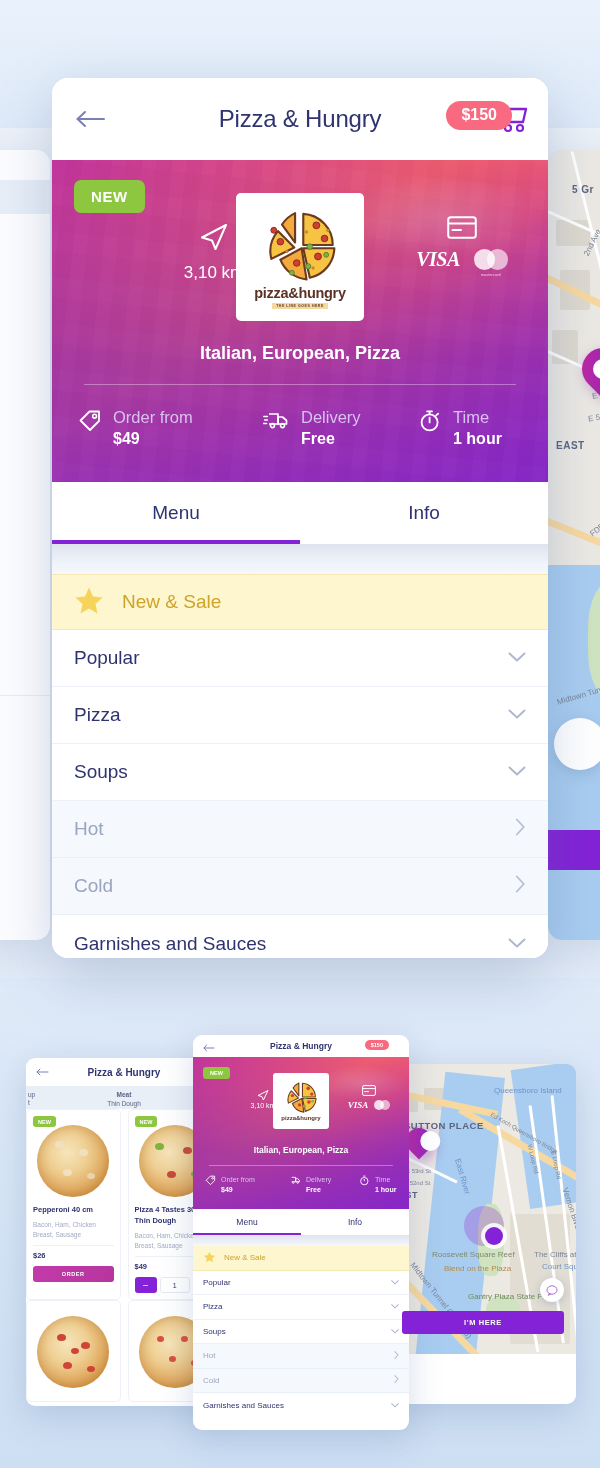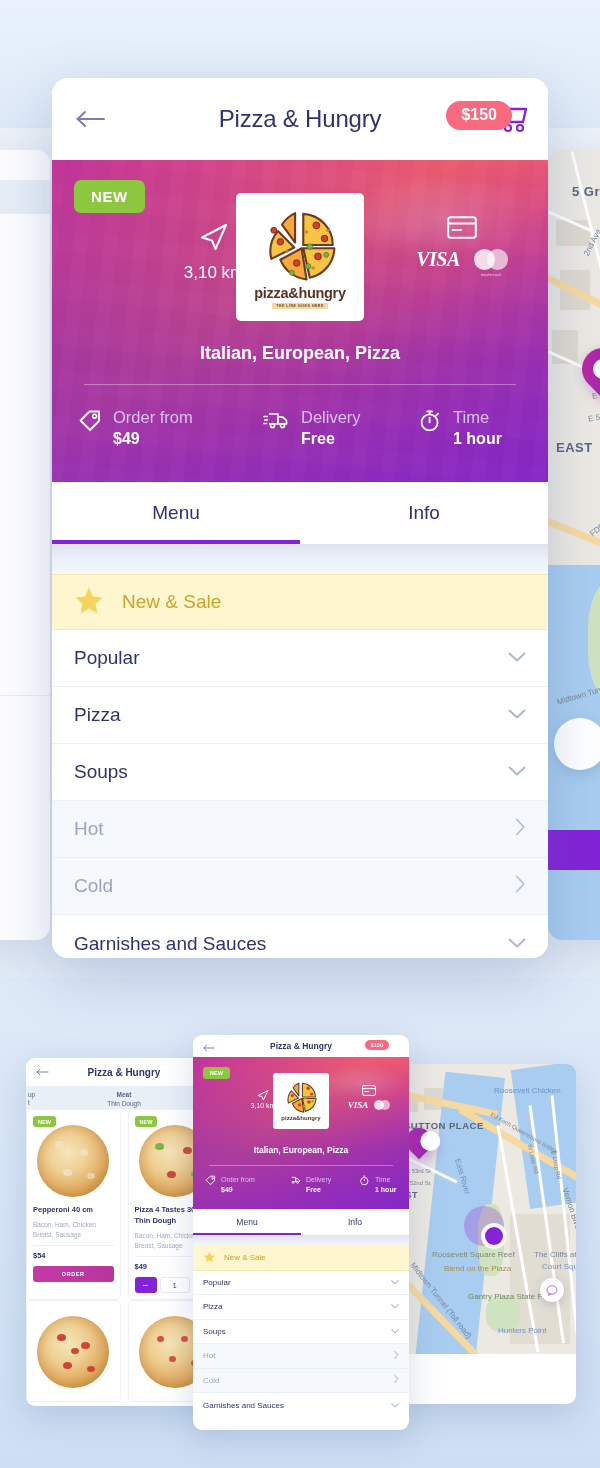--- a/index.html
+++ b/index.html
@@ -57,21 +57,21 @@
   }
   .map-road {
     position: absolute; background: #fff; height: 3px; transform-origin: left center;
   }
   .map-road.major { background: #f7d9a0; height: 7px; }
   .map-green { position: absolute; background: #cfe3c0; border-radius: 40%; }
   .map-block { position: absolute; background: #ded9cf; border-radius: 2px; }
   .map-lbl {
     position: absolute; font-size: 8px; color: #7b8598; white-space: nowrap;
   }
-  .map-lbl.big { font-size: 13px; color: #5a6580; font-weight: 600; letter-spacing: .5px; }
+  .map-lbl.big { font-size: 10px; color: #5a6580; font-weight: 600; letter-spacing: .5px; }
   .map-lbl.blue { color: #6f93c7; }
   .map-pin {
     position: absolute; width: 42px; height: 42px; border-radius: 50% 50% 50% 0;
     transform: rotate(-45deg);
     background: linear-gradient(135deg,#c3289b,#8d24c9);
     box-shadow: 0 5px 14px rgba(120,35,170,.4);
   }
   .map-pin::after {
     content: ""; position: absolute; left: 11px; top: 11px;
     width: 20px; height: 20px; border-radius: 50%; background: #fff;
@@ -679,21 +679,21 @@
         <div class="ml-new">NEW</div>
         <div class="ml-pizza">
           <i style="left:18px;top:16px;width:9px;height:7px;background:#f0e0bd;"></i>
           <i style="left:42px;top:24px;width:9px;height:7px;background:#f0e0bd;"></i>
           <i style="left:26px;top:44px;width:9px;height:7px;background:#f0e0bd;"></i>
           <i style="left:50px;top:48px;width:8px;height:6px;background:#e8d4ac;"></i>
         </div>
         <div class="ml-title">Pepperoni 40 cm</div>
         <div class="ml-ing">Bacon, Ham, Chicken Breast, Sausage</div>
         <div class="ml-hr"></div>
-        <div class="ml-price">$54</div>
+        <div class="ml-price">$26</div>
         <div class="ml-order">ORDER</div>
       </div>
       <div class="ml-card">
         <div class="ml-new">NEW</div>
         <div class="ml-pizza">
           <i style="left:16px;top:18px;width:9px;height:7px;background:#7cb342;"></i>
           <i style="left:44px;top:22px;width:9px;height:7px;background:#c74b3a;"></i>
           <i style="left:28px;top:46px;width:9px;height:7px;background:#c74b3a;"></i>
           <i style="left:52px;top:46px;width:8px;height:6px;background:#7cb342;"></i>
         </div>
@@ -744,21 +744,21 @@
       <div class="map-green" style="left:96px;top:232px;width:34px;height:36px;"></div>
       <div class="map-road major" style="left:70px;top:42px;width:160px;transform:rotate(30deg);"></div>
       <div class="map-road major" style="left:-10px;top:22px;width:120px;transform:rotate(12deg);"></div>
       <div class="map-road" style="left:108px;top:60px;width:230px;transform:rotate(80deg);"></div>
       <div class="map-road" style="left:140px;top:40px;width:240px;transform:rotate(82deg);"></div>
       <div class="map-road" style="left:162px;top:30px;width:250px;transform:rotate(84deg);"></div>
       <div class="map-road" style="left:4px;top:86px;width:70px;transform:rotate(26deg);"></div>
       <div class="map-road major" style="left:-14px;top:184px;width:150px;transform:rotate(46deg);"></div>
       <div class="map-lbl big" style="left:14px;top:56px;font-size:9.5px;">SUTTON PLACE</div>
       <div class="map-lbl big" style="left:2px;top:126px;font-size:9px;">EAST</div>
-      <div class="map-lbl blue" style="left:104px;top:22px;">Roosevelt Chicken</div>
+      <div class="map-lbl blue" style="left:104px;top:22px;">Queensboro Island</div>
       <div class="map-lbl blue" style="left:54px;top:108px;transform:rotate(74deg);">East River</div>
       <div class="map-lbl" style="left:96px;top:66px;transform:rotate(30deg);font-size:6px;">Ed Koch Queensboro Bridge</div>
       <div class="map-lbl" style="left:42px;top:186px;color:#7d8a6f;">Roosevelt Square Reef</div>
       <div class="map-lbl" style="left:54px;top:200px;color:#b08a4a;">Blend on the Plaza</div>
       <div class="map-lbl" style="left:78px;top:228px;color:#6f8a5c;">Gantry Plaza State Park</div>
       <div class="map-lbl" style="left:144px;top:186px;">The Cliffs at L</div>
       <div class="map-lbl" style="left:152px;top:198px;color:#6f93c7;">Court Square</div>
       <div class="map-lbl" style="left:160px;top:140px;transform:rotate(72deg);">Vernon Blvd</div>
       <div class="map-lbl" style="left:108px;top:262px;color:#6f93c7;">Hunters Point</div>
       <div class="map-lbl" style="left:4px;top:232px;transform:rotate(52deg);">Midtown Tunnel (Toll road)</div>
@@ -767,20 +767,21 @@
       <div class="map-lbl" style="left:128px;top:92px;transform:rotate(76deg);font-size:6px;">W Loop Rd</div>
       <div class="map-lbl" style="left:152px;top:98px;transform:rotate(78deg);font-size:6px;">E Loop Rd</div>
       <div class="map-pin" style="left:16px;top:64px;width:26px;height:26px;"></div>
       <div class="map-dot-halo" style="left:74px;top:142px;width:40px;height:40px;"></div>
       <div class="mr-fab">
         <svg width="12" height="11" viewBox="0 0 12 11">
             <ellipse cx="6" cy="5" rx="5" ry="4.2" fill="none" stroke="#b06fd0" stroke-width="1"></ellipse>
             <path d="M3.4 8.2 L2.4 10.4 L5 8.8" fill="none" stroke="#b06fd0" stroke-width="1" stroke-linejoin="round"></path>
           </svg>
       </div>
+      <div class="mr-btn">I'M HERE</div>
     </div>
   </div>
 
   <div class="mock mock-mid">
     <div class="mm-top">
       <span class="ml-arrow">
         <svg width="12" height="8" viewBox="0 0 12 8">
             <path d="M1 4 H11 M3.6 1 L1 4 L3.6 7" stroke="#7a7fb5" stroke-width="1" fill="none" stroke-linecap="round" stroke-linejoin="round"></path>
           </svg>
       </span>

